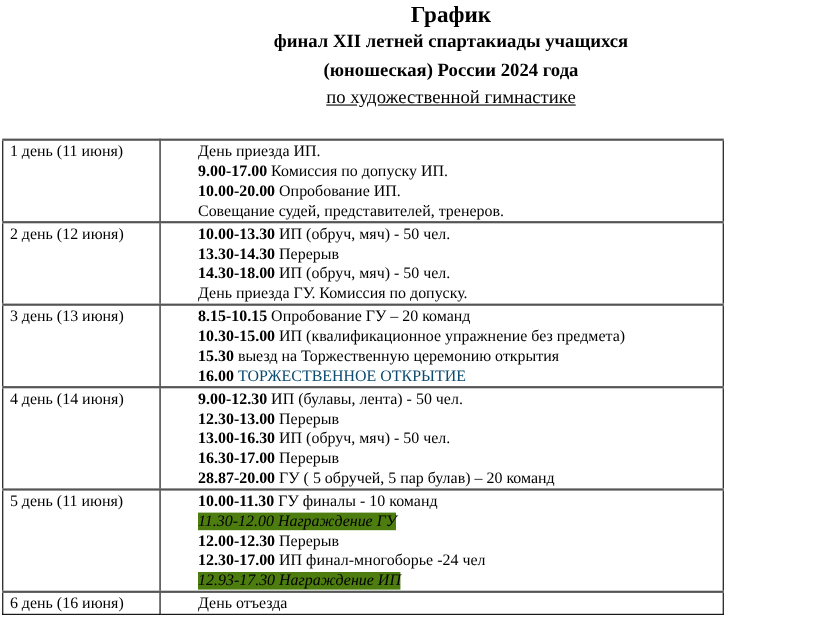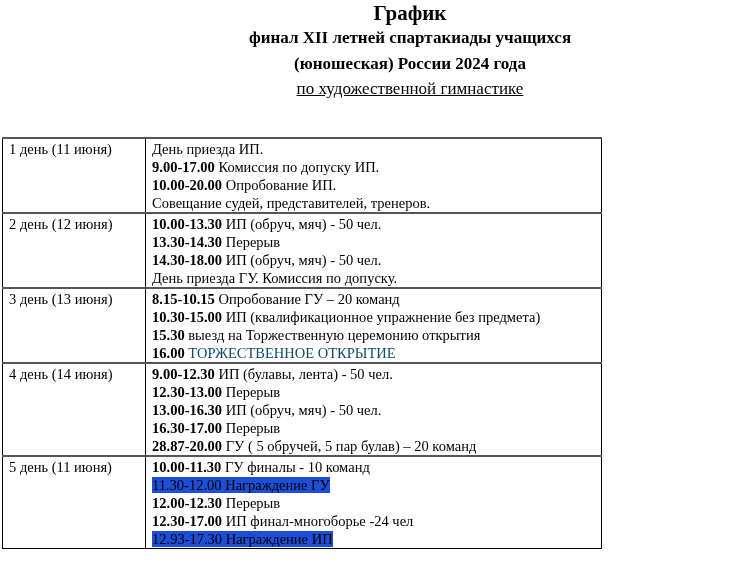--- a/index.html
+++ b/index.html
@@ -34,22 +34,22 @@
       line-height: 26px;
     }
     .subject {
       font-size: 17px;
       line-height: 24px;
       text-decoration: underline;
     }
     table.schedule {
       position: absolute;
       left: 2px;
-      top: 137px;
-      width: 600px;
+      top: 126px;
+      width: 656px;
       border-collapse: collapse;
       font-size: 14.5px;
       line-height: 18px;
     }
     table.schedule td {
       border: 1px solid #000;
       vertical-align: top;
       padding: 1px 5px 0 6px;
     }
     table.schedule tr {
@@ -58,33 +58,35 @@
     td.day-cell {
       width: 131px;
       white-space: nowrap;
     }
     td.events-cell {
       white-space: nowrap;
     }
     .event {
       display: block;
       height: 18px;
+      margin-left: 28px;
     }
     .event .time {
       font-weight: bold;
     }
     .event.bold-time .time {
       font-weight: bold;
     }
     .event .desc {}
     .event.red .desc {
       color: #0c4a6e;
     }
     .event.highlight .hl {
-      background: #1d4ed8;
+      background: #4d7c0f;
+      font-style: italic;
     }
   </style>
 </head>
 <body>
 
 <div class="header">
   <div class="title">График</div>
   <div class="subtitle">финал XII летней спартакиады учащихся</div>
   <div class="subtitle">(юношеская) России 2024 года</div>
   <div class="subject">по художественной гимнастике</div>
@@ -132,14 +134,20 @@
       <tr>
         <td class="day-cell">5 день (11 июня)</td>
         <td class="events-cell">
           <span class="event bold-time"><span><span class="time">10.00-11.30</span><span class="desc"> ГУ финалы - 10 команд</span></span></span>
           <span class="event highlight"><span class="hl"><span class="desc">11.30-12.00 Награждение ГУ</span></span></span>
           <span class="event"><span><span class="time">12.00-12.30</span><span class="desc"> Перерыв</span></span></span>
           <span class="event bold-time"><span><span class="time">12.30-17.00</span><span class="desc"> ИП финал-многоборье -24 чел</span></span></span>
           <span class="event highlight"><span class="hl"><span class="desc">12.93-17.30 Награждение ИП</span></span></span>
         </td>
       </tr>
+      <tr>
+        <td class="day-cell">6 день (16 июня)</td>
+        <td class="events-cell">
+          <span class="event"><span><span class="desc">День отъезда</span></span></span>
+        </td>
+      </tr>
     </tbody>
 </table>
 
 </body></html>

